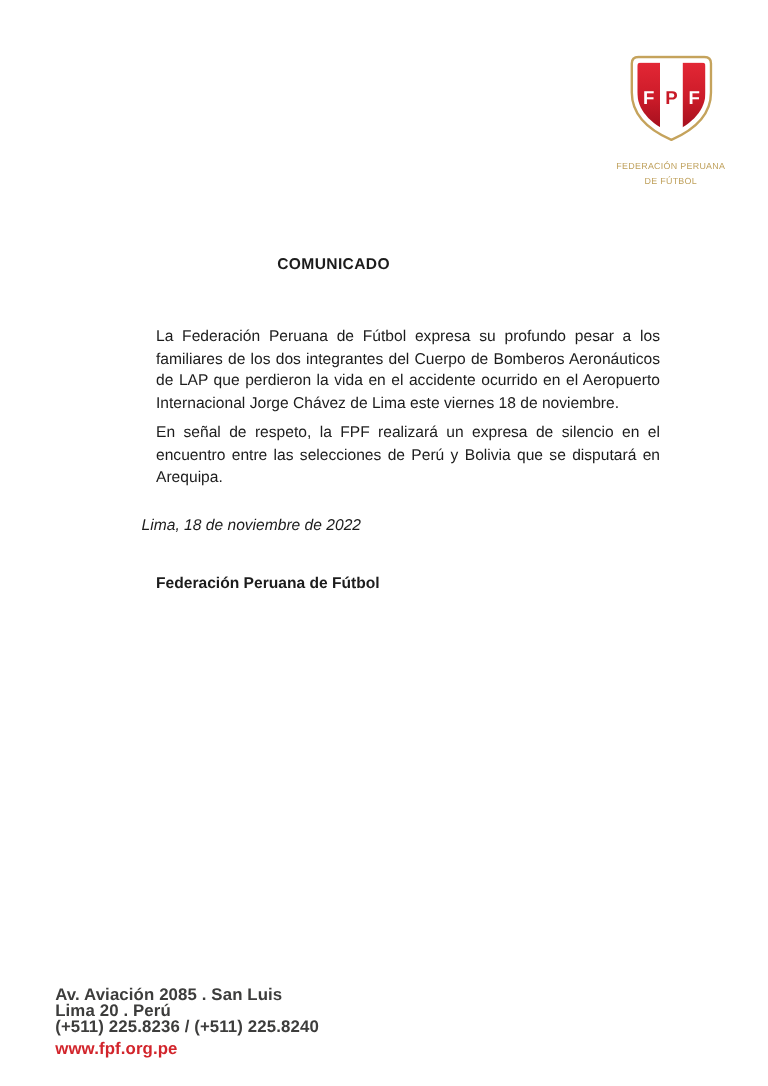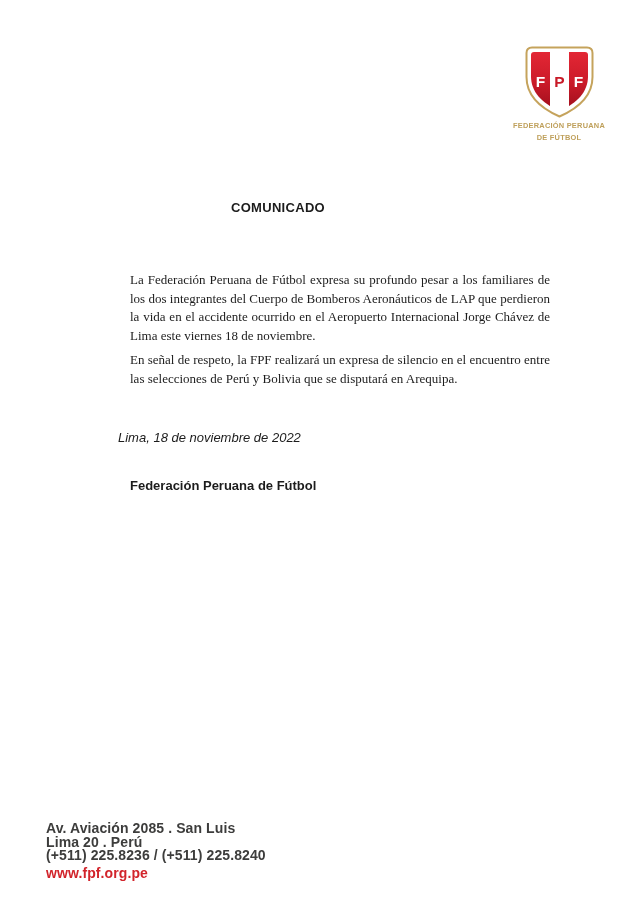--- a/index.html
+++ b/index.html
@@ -16,51 +16,51 @@
   
   .logo {
     position: absolute;
     top: 46px;
     left: 501px;
     width: 116px;
     text-align: center;
   }
   .logo svg { display: block; margin: 0 auto; }
   .logo-org {
-    margin-top: 0;
+    margin-top: 13px;
     color: #bfa05b;
-    font-weight: 700;
+    font-weight: 400;
     font-size: 7.4px;
     line-height: 11.5px;
     letter-spacing: 0.25px;
     text-transform: uppercase;
     white-space: nowrap;
   }
 
   
   .doc-title {
     position: absolute;
-    top: 200px;
+    top: 212px;
     left: 0;
     width: 556px;
     text-align: center;
     font-size: 13px;
     font-weight: 700;
     letter-spacing: 0.3px;
   }
   .doc-body {
     position: absolute;
     top: 271px;
     left: 130px;
     width: 420px;
     font-size: 13px;
     line-height: 18.6px;
     text-align: justify;
   }
-  .doc-body p { margin: 0 0 6px 0; font-family: Liberation Serif, serif; }
+  .doc-body p { margin: 0 0 6px 0; }
   .dateline {
     position: absolute;
     top: 429px;
     left: 118px;
     font-size: 13px;
     line-height: 18.6px;
     font-style: italic;
   }
   .signature {
     position: absolute;

